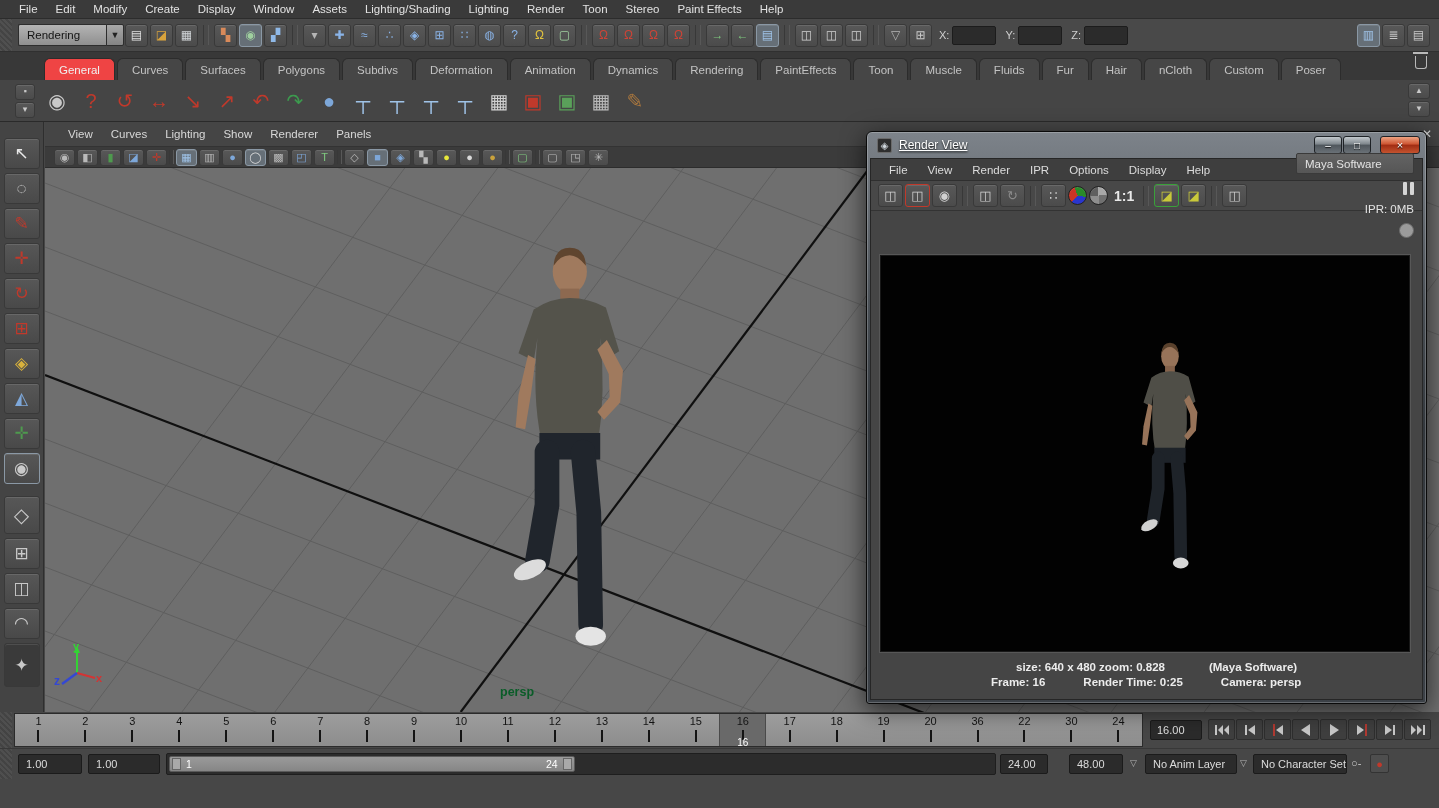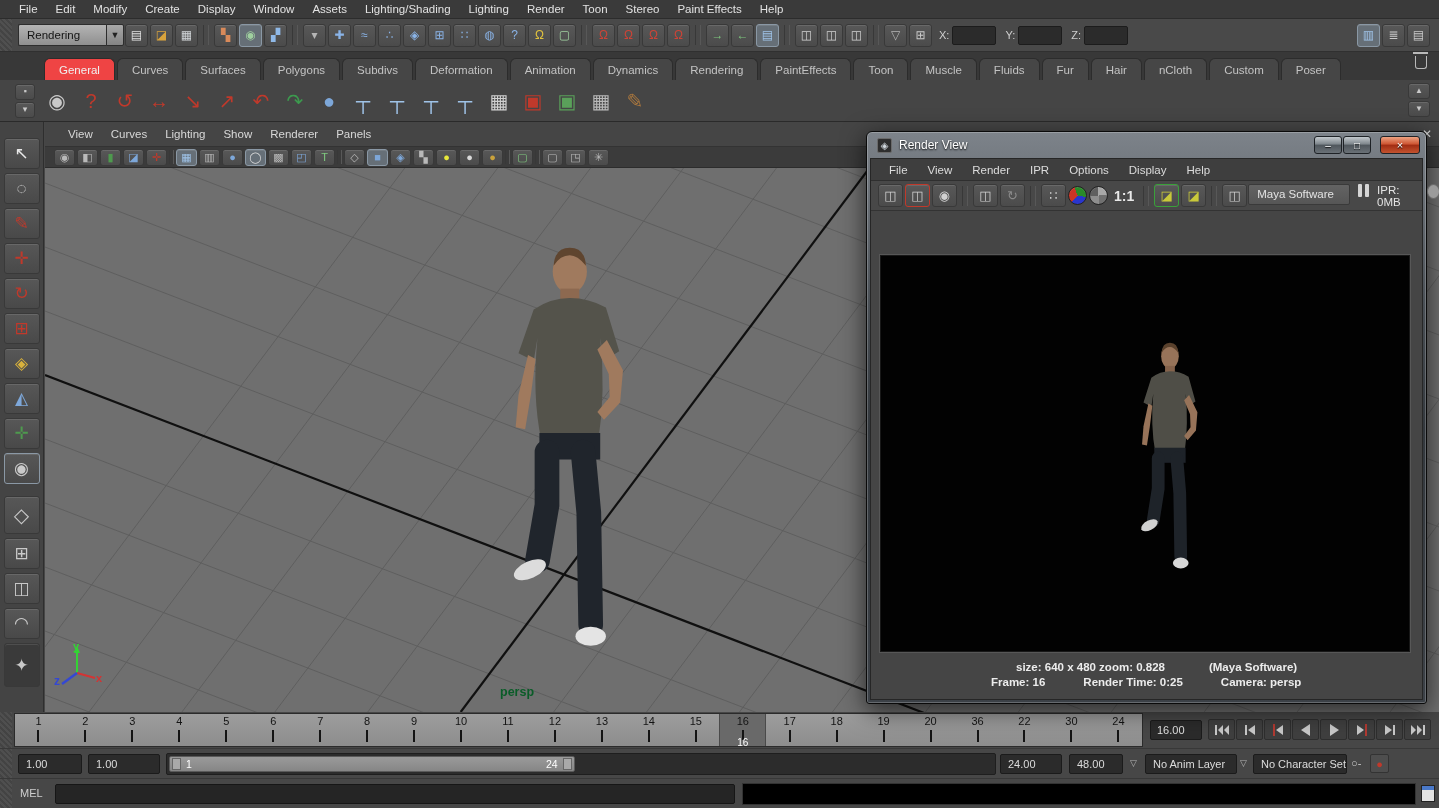--- a/index.html
+++ b/index.html
@@ -75,39 +75,39 @@
   #persp-label { position:absolute; left:455px; top:517px; color:#0a5c28; font-weight:bold; font-size:12.5px; }
 
   
   #renderview { position:absolute; left:866px; top:9px; width:561px; height:573px; z-index:5;
      border:1px solid #0a0a0a; border-radius:6px 6px 3px 3px;
      background:linear-gradient(#7d838a,#4a5056 30%,#33383d 52%,#3c4147);
      box-shadow:0 6px 24px rgba(0,0,0,.65), inset 0 0 0 1px rgba(255,255,255,.22); }
   #rv-title { height:26px; display:flex; align-items:center; padding:0 6px 0 10px; }
   #rv-title .win-icon { width:15px; height:15px; background:#2e2e2e; border:1px solid #6a6a6a; border-radius:2px;
      color:#cfd6dc; font-size:10px; display:flex; align-items:center; justify-content:center; margin-right:7px; }
-  #rv-title .title-text { color:#fff; font-size:12px; text-shadow:0 1px 2px #000; }
+  #rv-title .title-text { color:#fff; font-size:12px; text-shadow:0 1px 2px #000;text-decoration:underline; }
   #rv-winbtns { margin-left:auto; display:flex; gap:1px; padding-top:0px; }
   .win-btn { width:28px; height:18px; border:1px solid #1e2226; border-radius:3px; color:#fff; font-size:10px;
      display:flex; align-items:center; justify-content:center; background:linear-gradient(#c3c9cd,#7d858b 45%,#4f565c 50%,#6a7177); text-shadow:0 1px 1px #000; }
   .win-btn.close { width:40px; background:linear-gradient(#eda382,#cd5431 45%,#a02c12 50%,#c4532f); margin-left:8px; font-size:11px; }
   #rv-inner { position:absolute; left:3px; right:3px; top:26px; bottom:3px; background:#454545; border:1px solid #262626; display:flex; flex-direction:column; }
   #rv-menu { height:22px; background:#3e3e3e; display:flex; align-items:center; padding-left:8px; border-bottom:1px solid #2f2f2f; }
   #rv-menu .mitem { padding:0 10px; color:#dcdcdc; font-size:11.5px; }
   #rv-toolbar { height:30px; background:#484848; display:flex; align-items:center; padding-left:6px; border-bottom:1px solid #333; }
   #rv-toolbar .ic { width:25px; height:23px; min-width:25px; font-size:13px; }
   #rv-toolbar .ic.sep { width:6px; min-width:6px; height:20px; }
   .active-red { border:1px solid #c0392b !important; }
   .active-green { border:1px solid #3aa03a !important; }
   .rgb-circle { border-radius:50%; width:19px !important; height:19px !important; min-width:19px !important;
      background:conic-gradient(from 220deg,#cc3526 0 120deg,#2a8a2a 120deg 240deg,#2a36cc 240deg 360deg) !important; border:1px solid #222 !important; }
   .alpha-circle { border-radius:50%; width:19px !important; height:19px !important; min-width:19px !important;
      background:conic-gradient(#a8a8a8 0 90deg,#707070 90deg 180deg,#8e8e8e 180deg 270deg,#5f5f5f 270deg 360deg) !important; border:1px solid #222 !important; }
   .textic { width:auto !important; padding:0 4px; font-weight:bold; background:none !important; border:none !important; box-shadow:none !important; font-size:14px !important; }
-  #rv-renderer-cluster { margin-left:auto; display:flex; align-items:flex-start; margin-right:8px; gap:8px; }
+  #rv-renderer-cluster { margin-left:auto; display:flex; align-items:flex-end; margin-right:8px; gap:8px;flex-direction:column; }
   #rv-renderer-select { width:118px; height:21px; background:linear-gradient(#636363,#565656); border:1px solid #3a3a3a;
      color:#e3e3e3; font-size:11.5px; display:flex; align-items:center; padding-left:8px; border-radius:2px; }
   #rv-pause { display:flex; gap:3px; }
   #rv-pause .pbar { width:4px; height:13px; background:#d5d5d5; border-radius:1px; }
   #rv-ipr-label { color:#e3e3e3; font-size:11.5px; }
   #rv-ipr-circle { width:15px; height:15px; border-radius:50%; background:#9b9b9b; border:1px solid #6a6a6a; }
   #rv-body { position:relative; flex:1; }
   #rv-image { position:absolute; left:9px; top:44px; width:530px; height:397px; background:#020202;
      border:1px solid #181818; outline:1px solid #575757; overflow:hidden; }
   #char-rv { position:absolute; left:238px; top:84px; width:98px; height:237px; opacity:.95; }
@@ -688,31 +688,24 @@
     <div class="rfield" style="left:88px;width:72px">1.00</div>
     <div id="range-track">
       <div id="range-bar">
         <span class="range-handle"></span>
         <span class="rlabel rstart">1</span>
         <span style="flex:1"></span>
         <span class="rlabel rend">24</span>
         <span class="range-handle"></span>
       </div>
     </div>
-    <div class="rfield" style="left:1000px;width:62px">24.00</div>
+    <div class="rfield" style="left:1000px;width:48px">24.00</div>
     <div class="rfield" style="left:1069px;width:54px">48.00</div>
     <div class="drop-arrow" style="left:1130px">▽</div>
     <div class="rfield" style="left:1145px;width:92px">No Anim Layer</div>
     <div class="drop-arrow" style="left:1240px">▽</div>
     <div class="rfield" style="left:1253px;width:94px">No Character Set</div>
     <div id="key-icon">○-</div>
     <div id="autokey-icon">●</div>
   </div>
 
-  <div id="command-row">
-    <div class="grip" style="height:30px;position:absolute;left:0;top:0"></div>
-    <div id="mel-label">MEL</div>
-    <div id="mel-input"></div>
-    <div id="feedback-field"></div>
-    <div id="script-editor-icon"></div>
-  </div>
 
 </div>
 
 </body></html>

